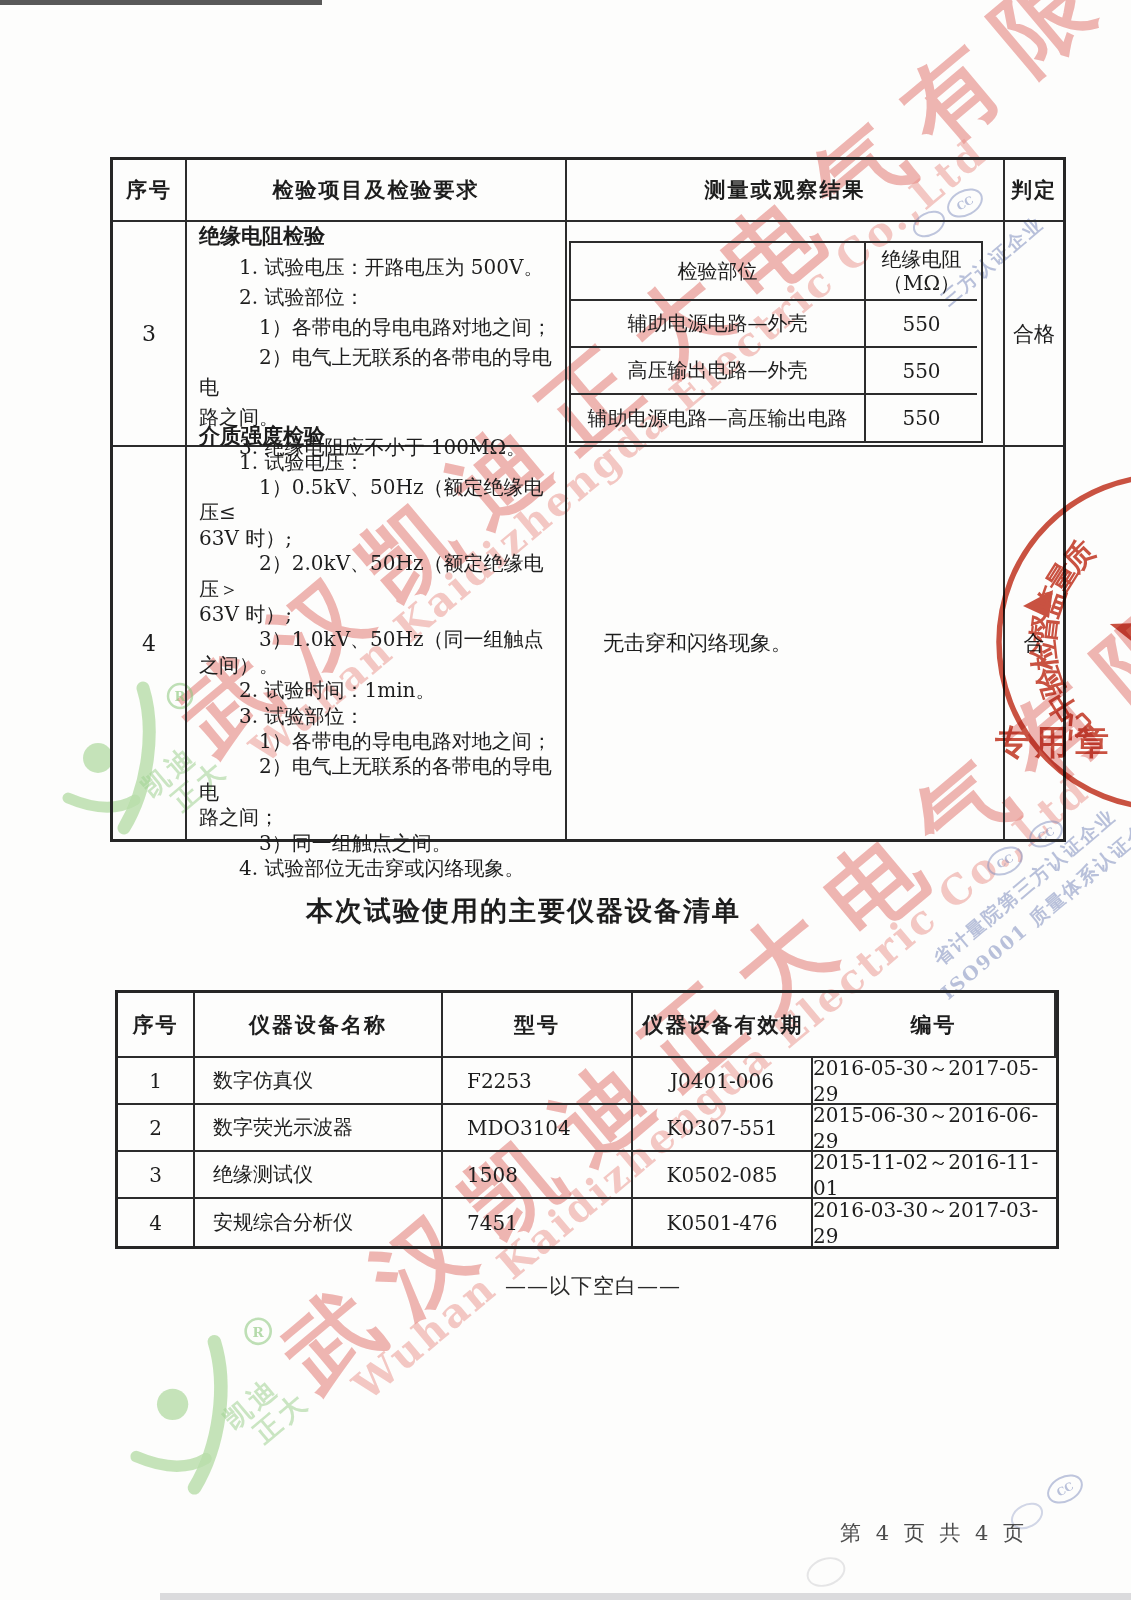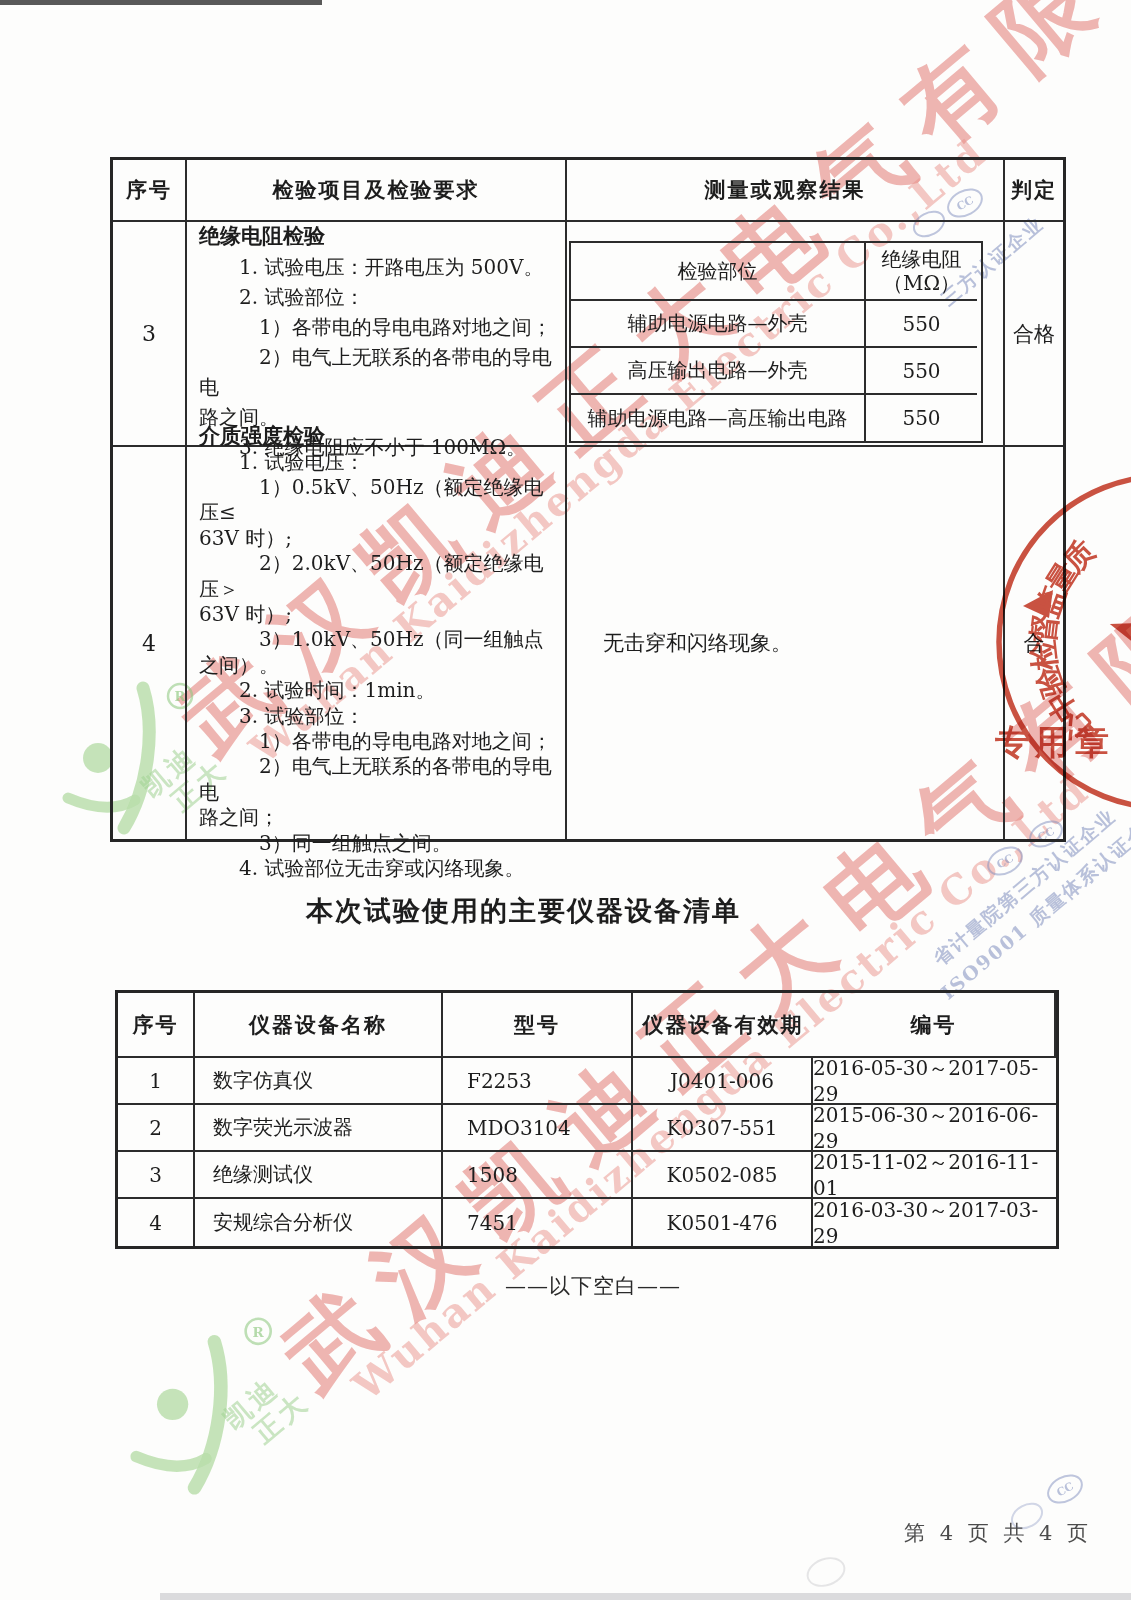--- a/index.html
+++ b/index.html
@@ -49,21 +49,21 @@
   .ir-head{flex-direction:column;line-height:24px;font-size:20px;}
   
   .t2 .cell{font-size:20px;}
   .t2 .cell.head{font-size:21px;}
   .t2 .name{padding-left:18px;}
   .t2 .model{padding-left:24px;}
   
   .doc-title{position:absolute;left:0;top:893px;width:1047px;text-align:center;
     font-size:27px;font-weight:700;letter-spacing:2px;}
   .blank-note{position:absolute;left:505px;top:1272px;font-size:21px;letter-spacing:1px;color:#2a2a2a;}
-  .page-footer{position:absolute;left:904px;top:1519px;font-size:21px;letter-spacing:4px;color:#4c4c4c;}
+  .page-footer{position:absolute;left:840px;top:1519px;font-size:21px;letter-spacing:4px;color:#4c4c4c;}
   
   .stamp{position:absolute;left:965px;top:442px;width:400px;height:400px;
     opacity:.88;mix-blend-mode:multiply;pointer-events:none;}
 </style>
 </head>
 <body>
 
 <div id="page">
 
   <div class="scan-top"></div>

